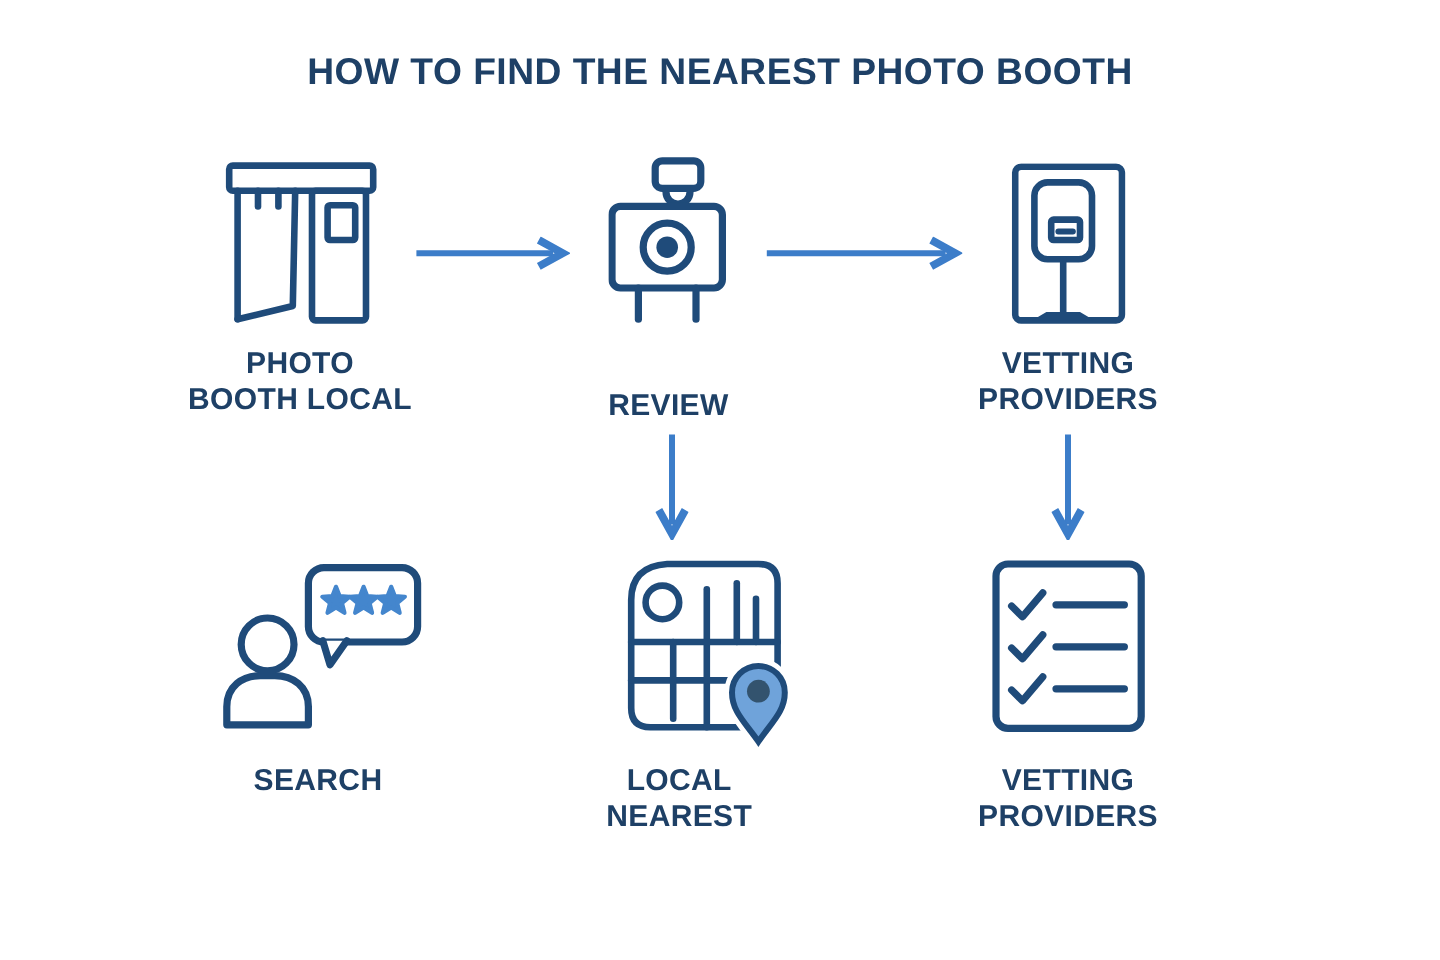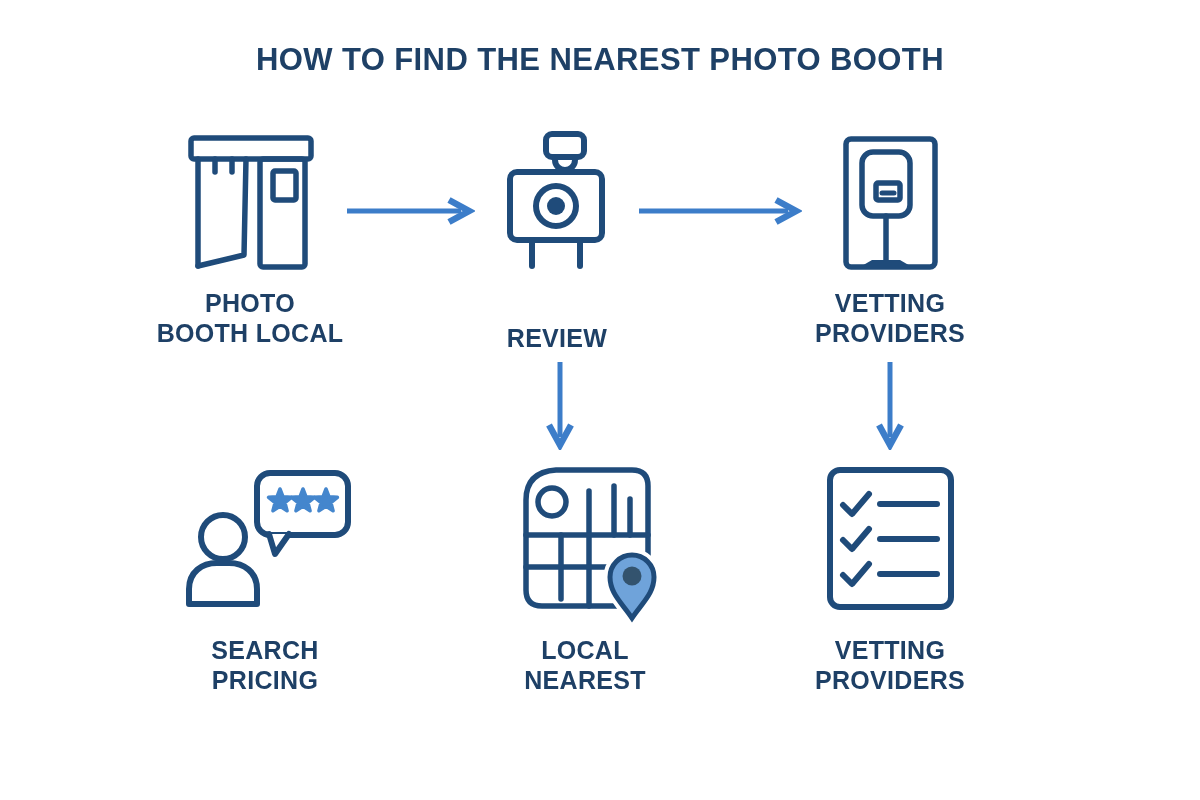--- a/index.html
+++ b/index.html
@@ -147,23 +147,22 @@
         <path d="M17,74 L26,83 L43,63"></path>
         <line x1="54" y1="73" x2="111" y2="73"></line>
         <path d="M17,109 L26,118 L43,98"></path>
         <line x1="54" y1="108" x2="111" y2="108"></line>
       </g>
     </svg>
   </div>
 
   <div class="node-label" style="left:115px;top:635px;">
     <div>SEARCH</div>
-    <div>PRICING</div>
   </div>
-  <div class="node-label" style="left:435px;top:635px;">
+  <div class="node-label" style="left:416px;top:635px;">
     <div>LOCAL</div>
     <div>NEAREST</div>
   </div>
   <div class="node-label" style="left:740px;top:635px;">
     <div>VETTING</div>
     <div>PROVIDERS</div>
   </div>
 
 </div>
 

